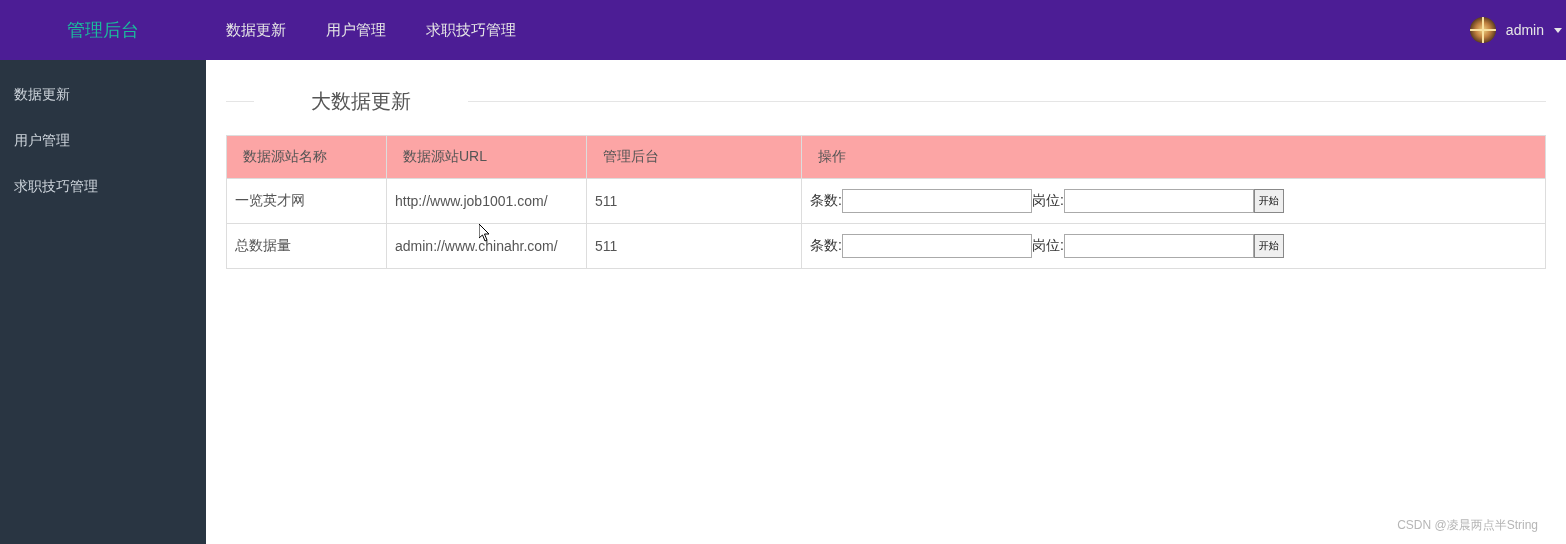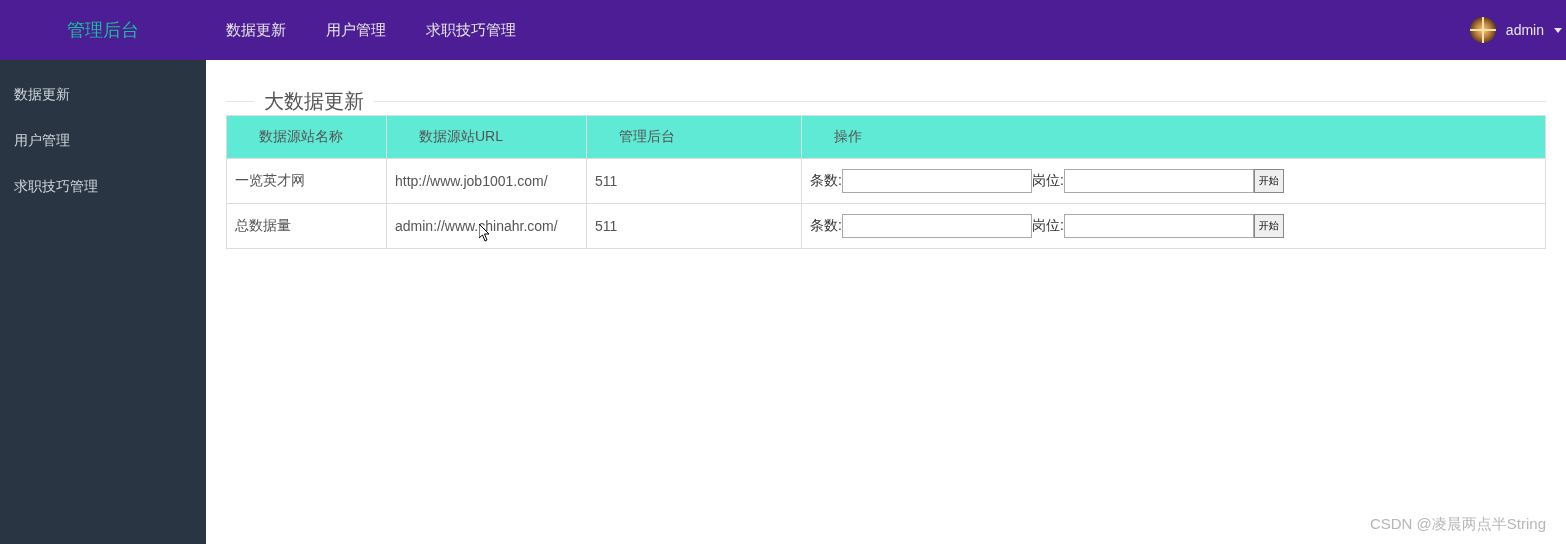--- a/index.html
+++ b/index.html
@@ -102,21 +102,23 @@
     }
     .content {
       flex: 1;
       background: #fff;
       padding: 20px 20px 0 20px;
       overflow: auto;
     }
     .panel-title-row {
       display: flex;
       align-items: center;
+      margin-bottom: 20px;
       margin-top: 8px;
+      gap: 47px;
     }
     .panel-line {
       flex: 1;
       height: 1px;
       background: #e5e5e5;
     }
     .panel-line.short {
       flex: 0 0 28px;
     }
     .panel-title {
@@ -124,25 +126,25 @@
       color: #555;
       padding: 0 10px;
       font-weight: normal;
     }
     table {
       width: 100%;
       border-collapse: collapse;
       border: 1px solid #ddd;
     }
     th {
-      background: #5eead4;
+      background: #fca5a5;
       text-align: left;
       font-weight: normal;
       color: #555;
-      padding: 12px 32px;
+      padding: 12px 16px;
       border: 1px solid #ddd;
       font-size: 14px;
     }
     td {
       padding: 10px 8px;
       border: 1px solid #ddd;
       color: #555;
       font-size: 14px;
       vertical-align: middle;
     }
@@ -176,23 +178,23 @@
       cursor: pointer;
       height: 24px;
       white-space: nowrap;
     }
     .col-name { width: 160px; }
     .col-url { width: 200px; }
     .col-total { width: 215px; }
     .watermark {
       position: absolute;
       bottom: 10px;
-      right: 20px;
+      right: 28px;
       color: rgba(120,120,120,0.55);
-      font-size: 15px;
+      font-size: 12px;
       pointer-events: none;
     }
     .cursor-arrow {
       position: absolute;
       left: 479px;
       top: 224px;
       width: 12px;
       height: 18px;
       pointer-events: none;
       z-index: 100;

